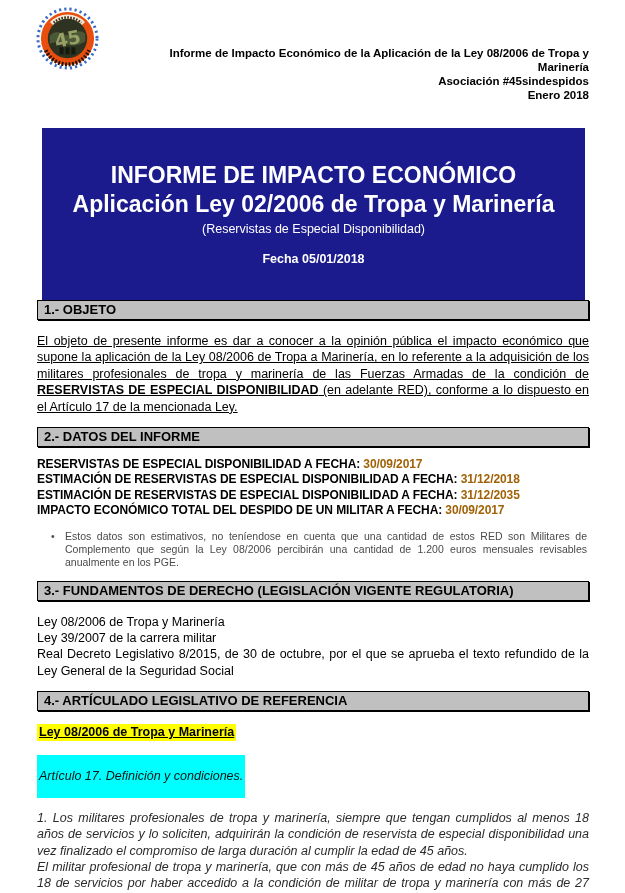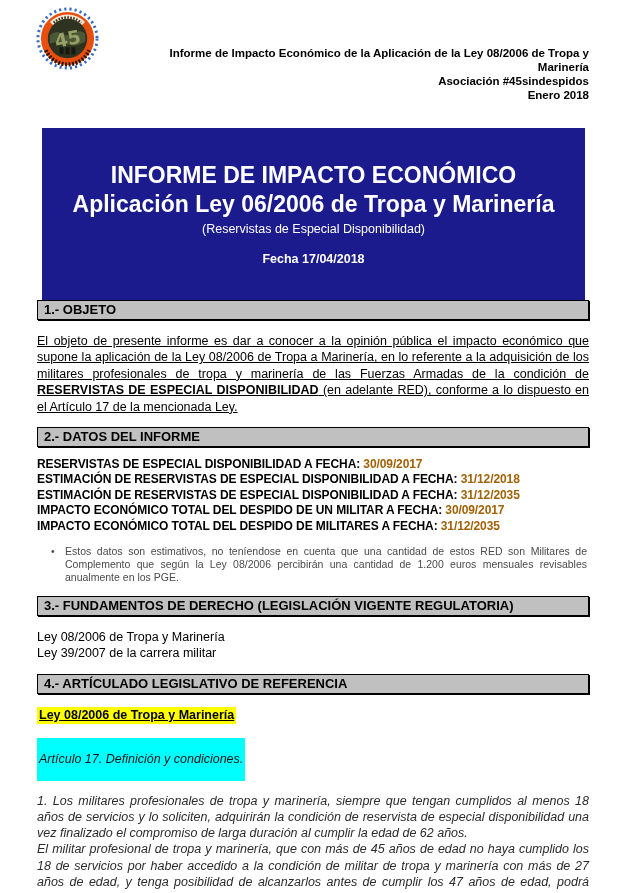--- a/index.html
+++ b/index.html
@@ -104,48 +104,48 @@
     </div>
     <div class="header-text">
       <div>Informe de Impacto Económico de la Aplicación de la Ley 08/2006 de Tropa y Marinería</div>
       <div>Asociación #45sindespidos</div>
       <div>Enero 2018</div>
     </div>
   </div>
 
   <div class="title-box">
     <div class="t1">INFORME DE IMPACTO ECONÓMICO</div>
-    <div class="t2">Aplicación Ley 06/2006 de Tropa y Marinería</div>
+    <div class="t2">Aplicación Ley 02/2006 de Tropa y Marinería</div>
     <div class="sub">(Reservistas de Especial Disponibilidad)</div>
-    <div class="fecha">Fecha 17/04/2018</div>
+    <div class="fecha">Fecha 05/01/2018</div>
   </div>
 
   <div class="content">
 
     <div class="sec-h">1.- OBJETO</div>
     <p class="body-par"><span>El objeto de presente informe es dar a conocer a la opinión pública el impacto económico que supone la aplicación de la Ley 08/2006 de Tropa a Marinería, en lo referente a la adquisición de los militares profesionales de tropa y marinería de las Fuerzas Armadas de la condición de </span><b>RESERVISTAS DE ESPECIAL DISPONIBILIDAD</b><span> (en adelante RED), conforme a lo dispuesto en el Artículo 17 de la mencionada Ley.</span></p>
 
     <div class="sec-h gap-h">2.- DATOS DEL INFORME</div>
     <div class="data-lines">
       <div class="data-line"><span>RESERVISTAS DE ESPECIAL DISPONIBILIDAD A FECHA: </span><span class="dt">30/09/2017</span></div>
       <div class="data-line"><span>ESTIMACIÓN DE RESERVISTAS DE ESPECIAL DISPONIBILIDAD A FECHA: </span><span class="dt">31/12/2018</span></div>
       <div class="data-line"><span>ESTIMACIÓN DE RESERVISTAS DE ESPECIAL DISPONIBILIDAD A FECHA: </span><span class="dt">31/12/2035</span></div>
       <div class="data-line"><span>IMPACTO ECONÓMICO TOTAL DEL DESPIDO DE UN MILITAR A FECHA: </span><span class="dt">30/09/2017</span></div>
-      <div class="data-line"><span>IMPACTO ECONÓMICO TOTAL DEL DESPIDO DE MILITARES A FECHA: </span><span class="dt">31/12/2035</span></div>
     </div>
     <div class="note">
       <span class="bullet">•</span><span>Estos datos son estimativos, no teníendose en cuenta que una cantidad de estos RED son Militares de Complemento que según la Ley 08/2006 percibirán una cantidad de 1.200 euros mensuales revisables anualmente en los PGE.</span>
     </div>
 
     <div class="sec-h gap-h">3.- FUNDAMENTOS DE DERECHO (LEGISLACIÓN VIGENTE REGULATORIA)</div>
     <div class="law-list">
       <div>Ley 08/2006 de Tropa y Marinería</div>
       <div>Ley 39/2007 de la carrera militar</div>
+      <div>Real Decreto Legislativo 8/2015, de 30 de octubre, por el que se aprueba el texto refundido de la Ley General de la Seguridad Social</div>
     </div>
 
     <div class="sec-h gap-h">4.- ARTÍCULADO LEGISLATIVO DE REFERENCIA</div>
     <div><span class="hl-yellow">Ley 08/2006 de Tropa y Marinería</span></div>
     <div><span class="hl-cyan">Artículo 17. Definición y condiciones.</span></div>
-    <p class="ital-par first">1. Los militares profesionales de tropa y marinería, siempre que tengan cumplidos al menos 18 años de servicios y lo soliciten, adquirirán la condición de reservista de especial disponibilidad una vez finalizado el compromiso de larga duración al cumplir la edad de 62 años.</p>
+    <p class="ital-par first">1. Los militares profesionales de tropa y marinería, siempre que tengan cumplidos al menos 18 años de servicios y lo soliciten, adquirirán la condición de reservista de especial disponibilidad una vez finalizado el compromiso de larga duración al cumplir la edad de 45 años.</p>
     <p class="ital-par">El militar profesional de tropa y marinería, que con más de 45 años de edad no haya cumplido los 18 de servicios por haber accedido a la condición de militar de tropa y marinería con más de 27 años de edad, y tenga posibilidad de alcanzarlos antes de cumplir los 47 años de edad, podrá ampliar su compromiso hasta que adquiera el tiempo de servicios mencionado.</p>
 
   </div>
 </div>
 
 </body></html>

